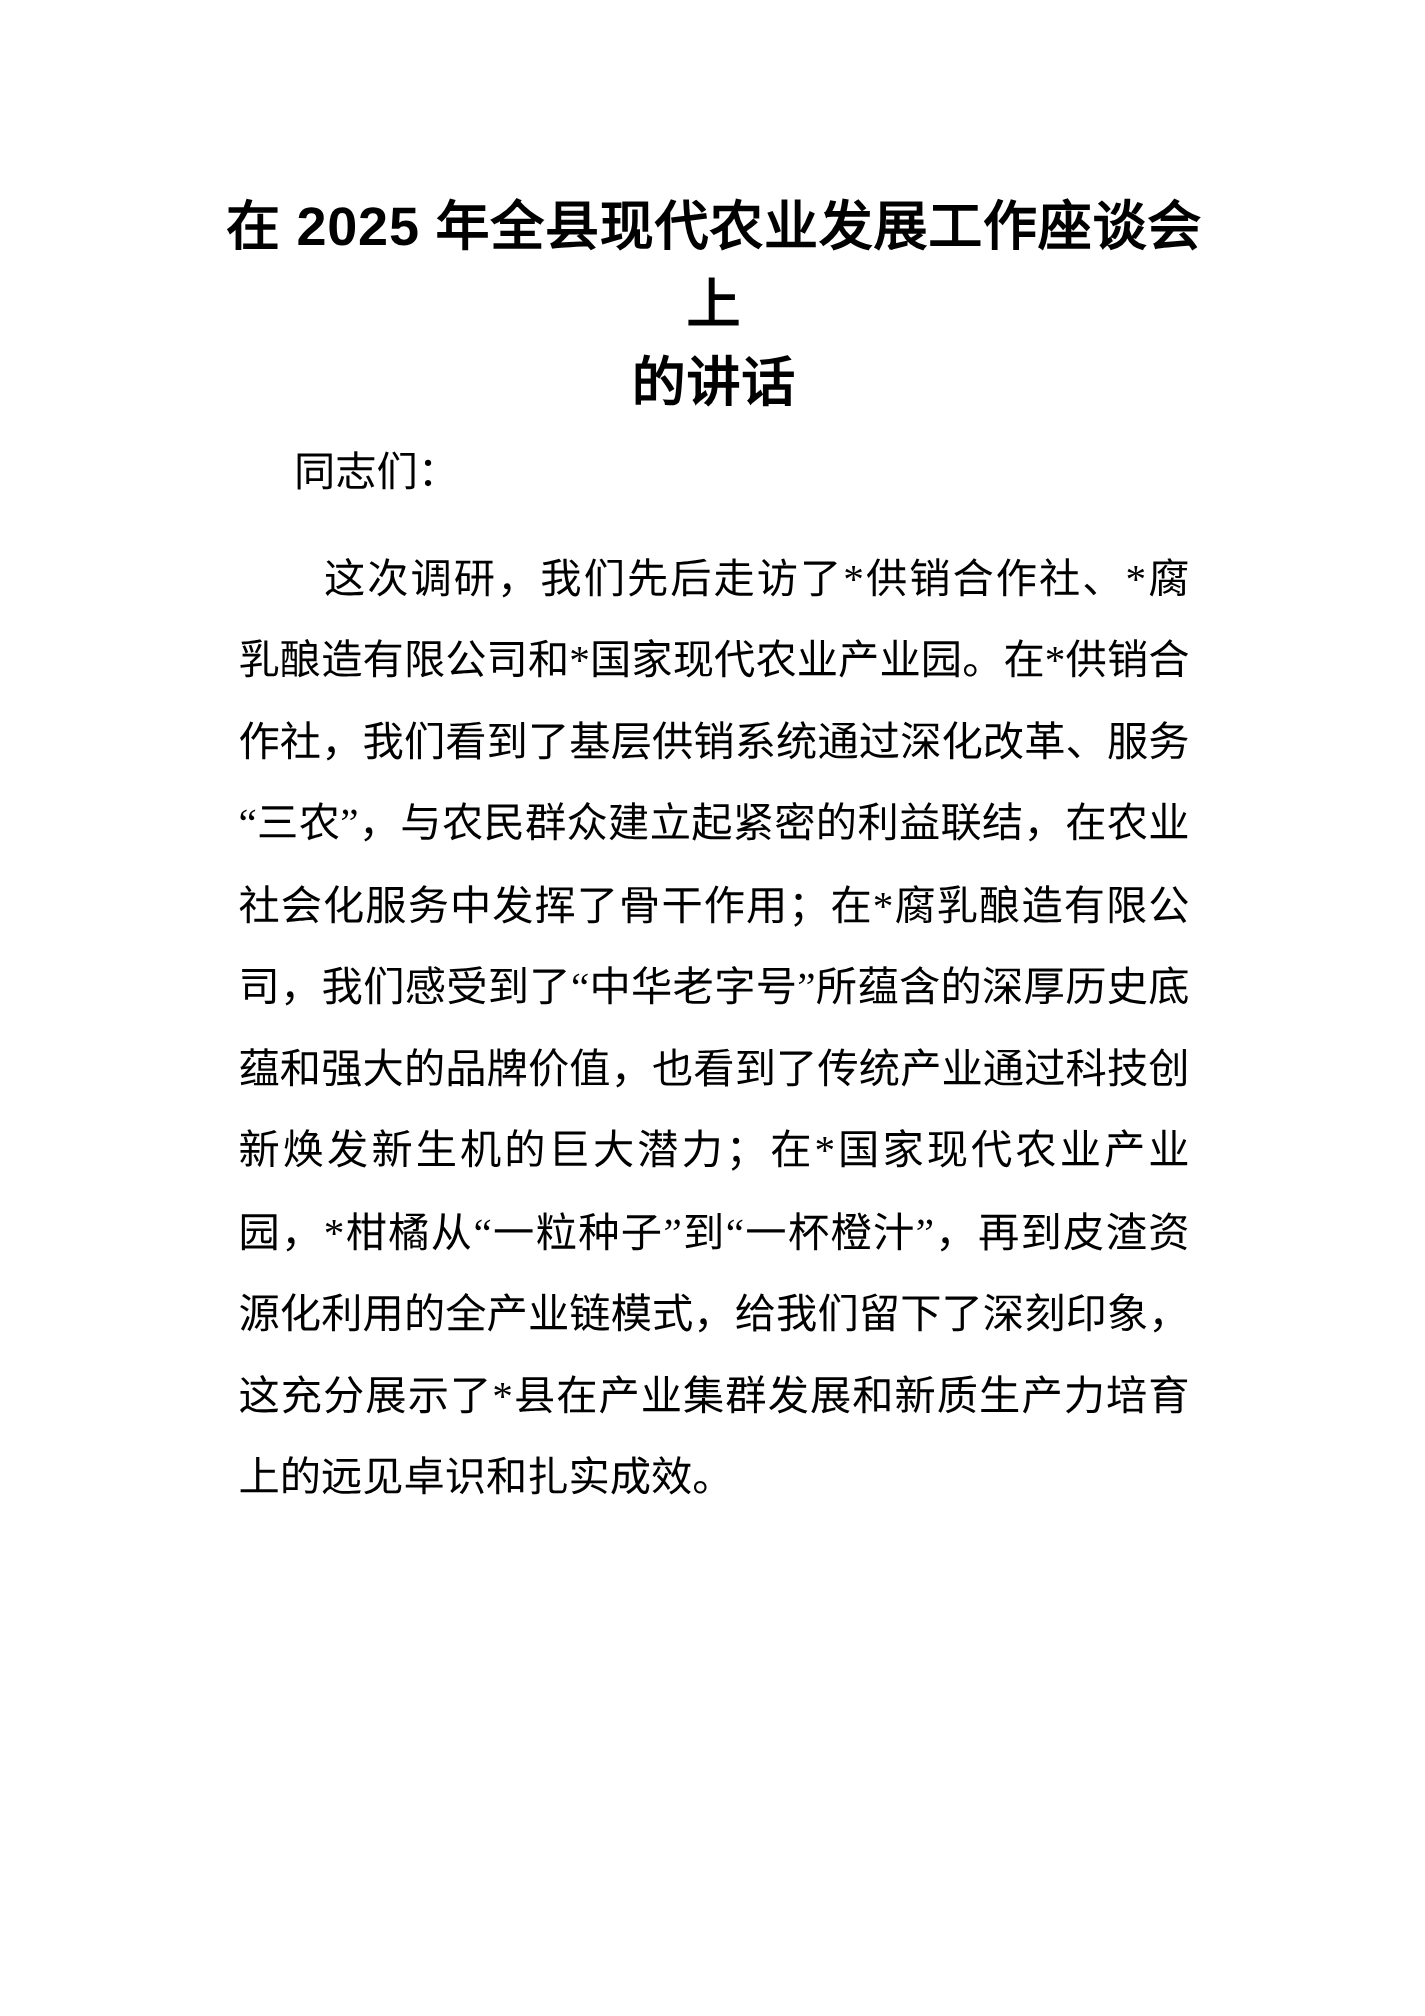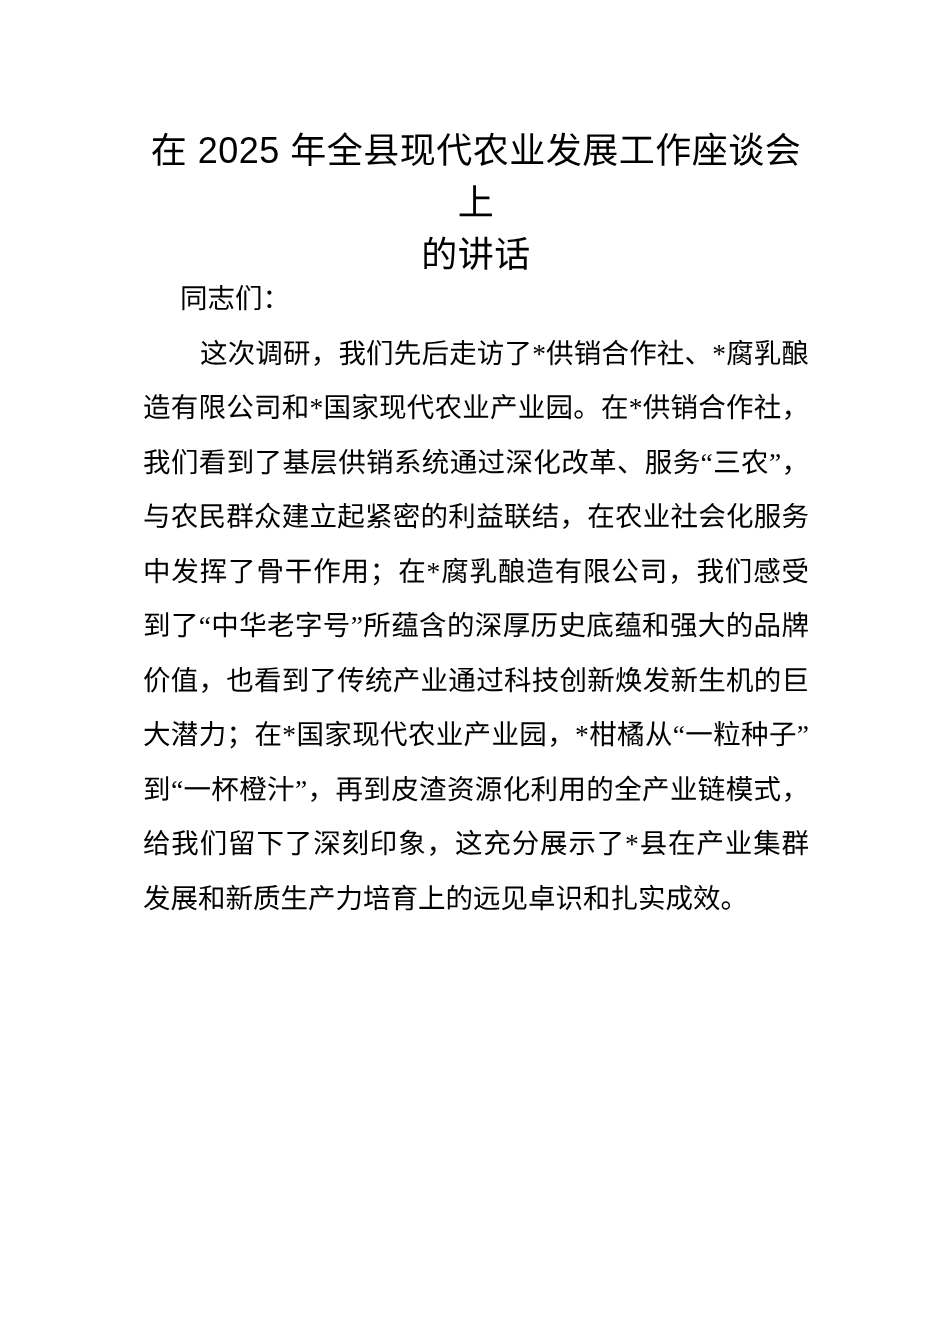--- a/index.html
+++ b/index.html
@@ -33,38 +33,38 @@
   
   .doc-title {
     margin: 0;
     padding: 0;
     position: absolute;
     left: 0;
     top: 125px;
     width: 666px;
     text-align: center;
     font-family: "Liberation Sans", "DejaVu Sans", sans-serif;
-    font-weight: 400;
+    font-weight: 700;
     font-size: 36px;
     line-height: 52px;
     letter-spacing: 0.5px;
     color: #000000;
     white-space: pre-wrap;
   }
 
   
   .body-block {
     position: absolute;
     left: 0;
     top: 272px;
     width: 666px;
   }
 
   p.para {
-    margin: 0;
+    margin: 16px;
     padding: 0;
     font-family: "Liberation Serif", "DejaVu Serif", serif;
     font-size: 27.5px;
     line-height: 54.5px;
     text-align: justify;
     text-justify: inter-ideograph;
     color: #000000;
     word-break: break-all;
     letter-spacing: 0px;
   }

